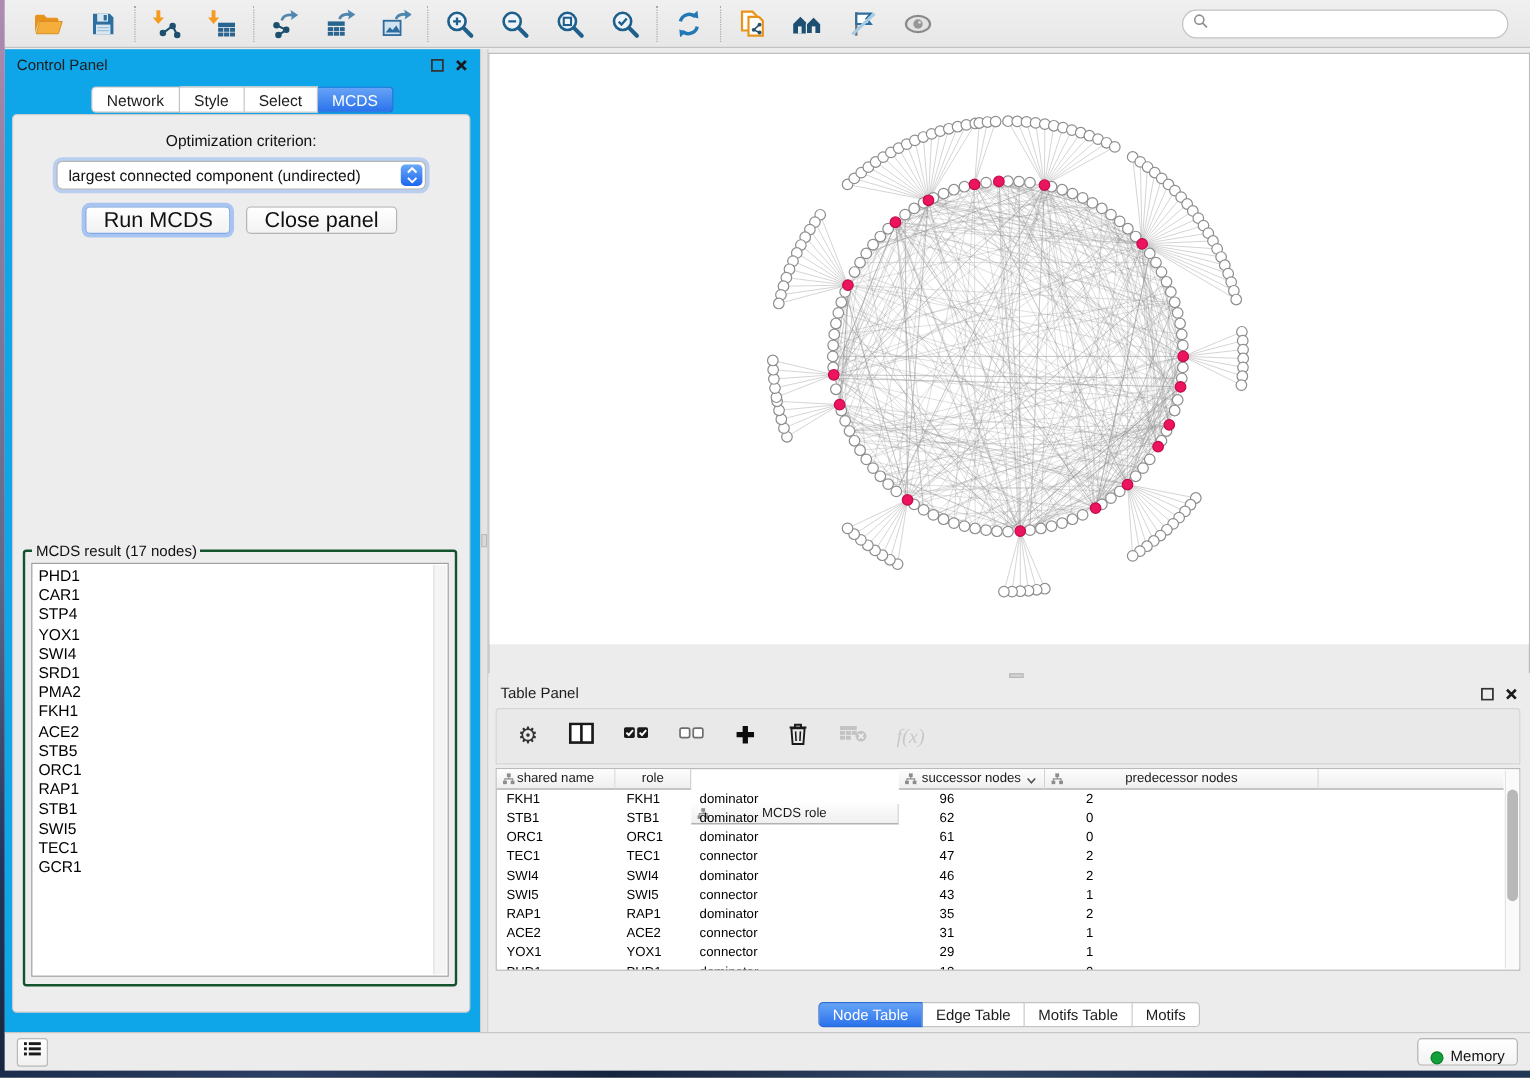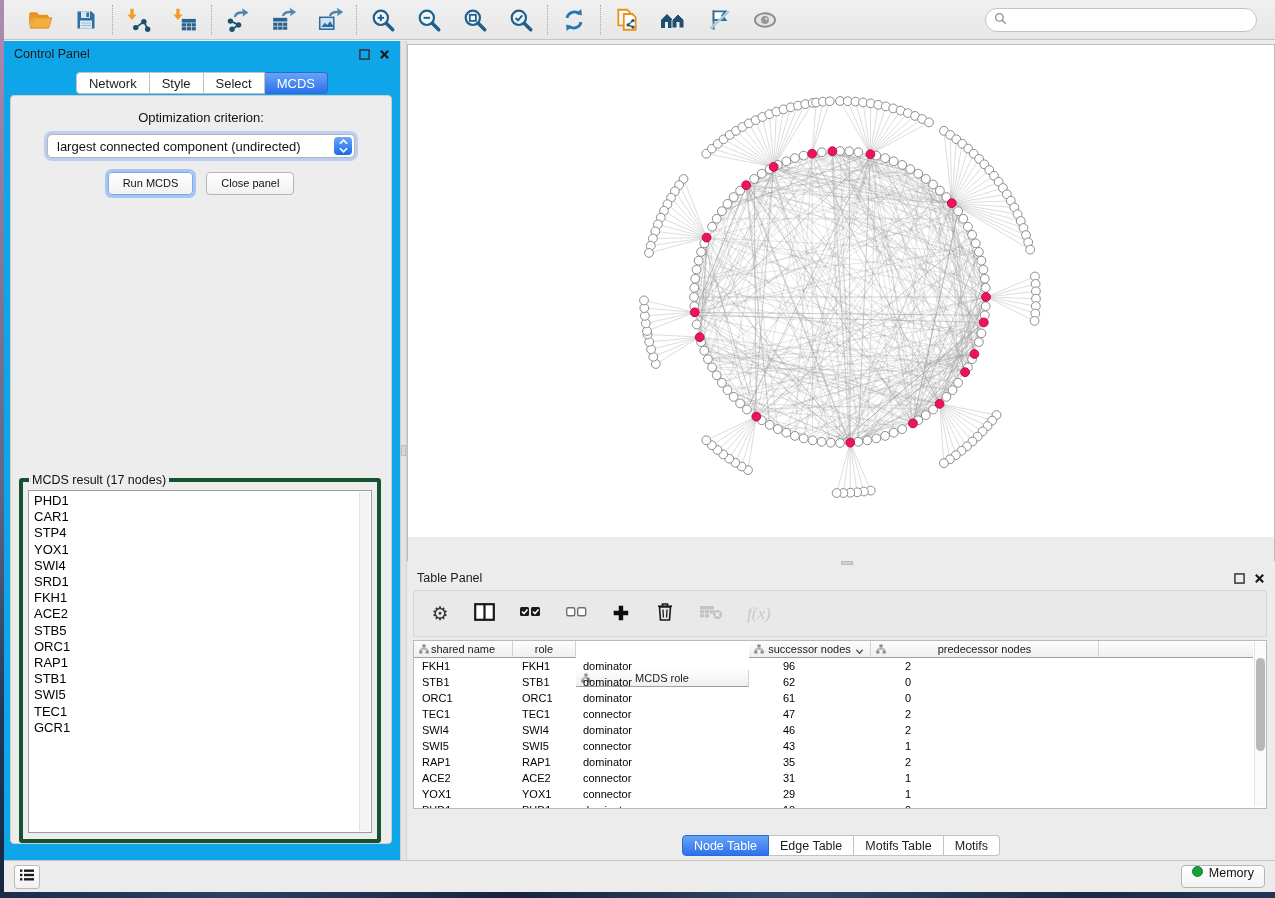--- a/index.html
+++ b/index.html
@@ -44,24 +44,24 @@
   .cp-inner { position:absolute; left:6px; right:8px; top:54px; bottom:16px;
     background:#ededed; border:1px solid #cdcdcd; border-radius:4px; }
   .crit-label { margin-top:14px; text-align:center; font-size:13px; color:#111; }
   .dropdown { position:absolute; left:36px; right:36px; top:38px; height:24px; background:#fff;
     border:1px solid #b5b5b5; border-radius:5px; box-shadow:0 0 0 3px rgba(125,171,245,.45);
     display:flex; align-items:center; font-size:13px; color:#111; padding-left:9px; }
   .stepper { position:absolute; right:2px; top:2px; bottom:2px; width:18px; border-radius:4px;
     background:linear-gradient(#6aa9f8,#1d67ee); display:flex; flex-direction:column; align-items:center; justify-content:center; gap:2px; }
   .btn-row { position:absolute; left:0; right:0; top:76px; display:flex; justify-content:center; gap:13px; }
   .btn { background:linear-gradient(#ffffff,#f2f2f2); border:1px solid #b5b5b5; border-radius:4px;
-    font-size:11px; color:#111; height:23px; padding:0 14px; line-height:21px; cursor:default; }
+    font-size:18px; color:#111; height:23px; padding:0 14px; line-height:21px; cursor:default; }
   .btn.focused { box-shadow:0 0 0 3px rgba(112,164,246,.55); border-color:#7da9e8; }
-  fieldset.mcds-result { position:absolute; left:8px; right:10px; top:377px; height:370px;
-    border:4px solid #14532d; border-radius:3px; padding:0; }
+  fieldset.mcds-result { position:absolute; left:8px; right:10px; top:356px; height:370px;
+    border:2px solid #14532d; border-radius:3px; padding:0; }
   fieldset.mcds-result legend { font-size:12.5px; color:#111; margin-left:6px; padding:0 3px; }
   .listbox { position:absolute; left:5px; right:5px; top:3px; bottom:6px; background:#fff;
     border:1px solid #9f9f9f; overflow:hidden; }
   .listbox .items { position:absolute; left:5px; top:2px; right:18px; font-size:13px; line-height:16.2px; color:#000; }
   .list-scroll { position:absolute; top:1px; bottom:1px; right:1px; width:11px; background:#f4f4f4; border-left:1px solid #e2e2e2; }
 
   
   .vsplit { position:absolute; left:396px; top:0; bottom:0; width:7px; background:#e4e4e4;
     border-left:1px solid #cfcfcf; border-right:1px solid #cfcfcf; }
   .vsplit .grip { position:absolute; top:404px; left:0; width:5px; height:11px; background:#d8d8d8; border:1px solid #bcbcbc; }
@@ -103,21 +103,21 @@
   .vthumb { position:absolute; left:1px; right:1px; top:16px; height:93px; background:#b8b8b8; border-radius:6px; }
   .tp-tabs { position:absolute; left:0; right:0; top:270px; display:flex; justify-content:center; }
   .tp-tabs .seg-tab { font-size:12.5px; height:21px; line-height:20px; padding:0 11px; }
 
   
   .statusbar { position:absolute; left:0; right:0; bottom:0; height:32px; background:#ececec;
     border-top:1px solid #c6c6c6; display:flex; align-items:center; padding:0 10px; }
   .sq-btn { width:26px; height:24px; background:linear-gradient(#fff,#f1f1f1); border:1px solid #b9b9b9;
     border-radius:3px; display:flex; align-items:center; justify-content:center; }
   .memory-btn { margin-left:auto; height:23px; background:linear-gradient(#fff,#f3f3f3); border:1px solid #b5b5b5;
-    border-radius:4px; display:flex; align-items:flex-start; gap:6px; padding:0 10px; font-size:12.5px; color:#111; }
+    border-radius:4px; display:flex; align-items:flex-end; gap:6px; padding:0 10px; font-size:12.5px; color:#111; }
   .memdot { width:11px; height:11px; border-radius:50%; background:#13a03a; border:1px solid #0c7e2b; }
 </style>
 </head>
 <body>
 
 <div class="bottom-wallpaper"></div>
 
 <div class="app">
 
   <div class="toolbar">
@@ -366,20 +366,21 @@
         <fieldset class="mcds-result">
           <legend>MCDS result (17 nodes)</legend>
           <div class="listbox">
             <div class="items" id="mcds-items">
                 <div class="list-item">PHD1</div>
                 <div class="list-item">CAR1</div>
                 <div class="list-item">STP4</div>
                 <div class="list-item">YOX1</div>
                 <div class="list-item">SWI4</div>
                 <div class="list-item">SRD1</div>
+                <div class="list-item">PMA2</div>
                 <div class="list-item">FKH1</div>
                 <div class="list-item">ACE2</div>
                 <div class="list-item">STB5</div>
                 <div class="list-item">ORC1</div>
                 <div class="list-item">RAP1</div>
                 <div class="list-item">STB1</div>
                 <div class="list-item">SWI5</div>
                 <div class="list-item">TEC1</div>
                 <div class="list-item">GCR1</div>
               </div>

